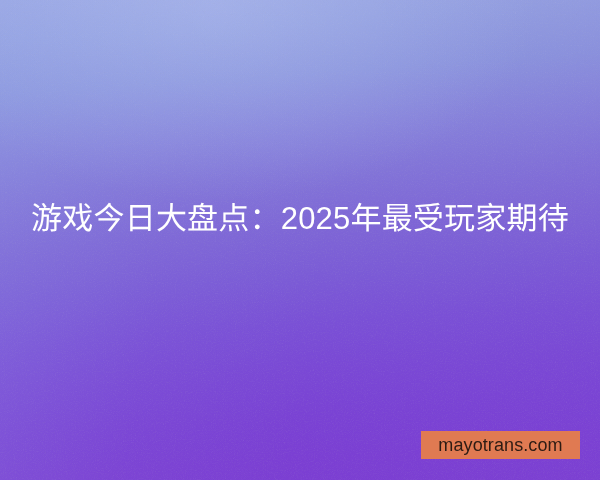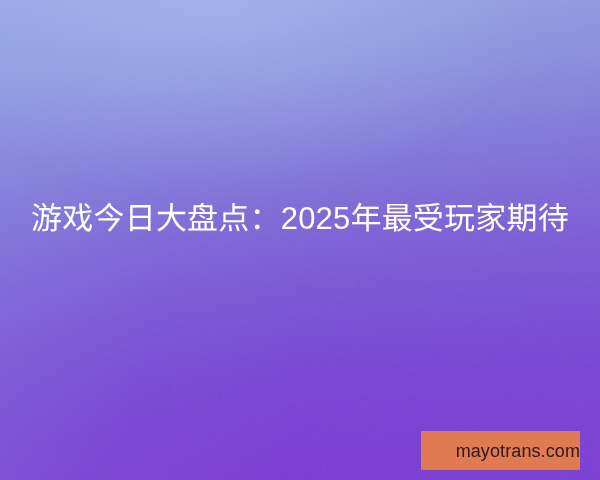--- a/index.html
+++ b/index.html
@@ -93,25 +93,25 @@
     letter-spacing: 0.2px;
     white-space: nowrap;
   }
 
   
   .watermark {
     position: absolute;
     left: 421px;
     top: 431px;
     width: 159px;
-    height: 39px;
+    height: 28px;
     background: #e07a52;
     display: flex;
     align-items: center;
-    justify-content: flex-end;
+    justify-content: center;
     box-sizing: border-box;
   }
   .watermark-text {
     color: #2d1b13;
     font-size: 18px;
     line-height: 1;
     font-weight: 400;
     letter-spacing: 0.1px;
     white-space: nowrap;
   }

